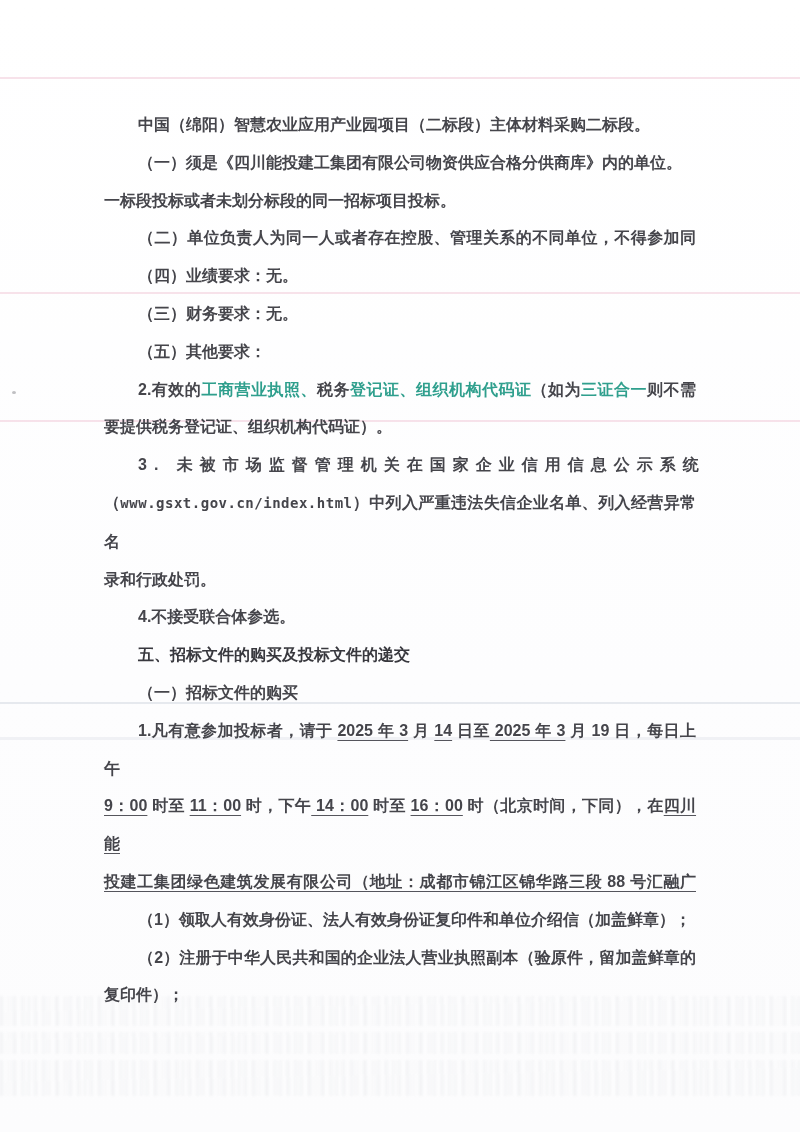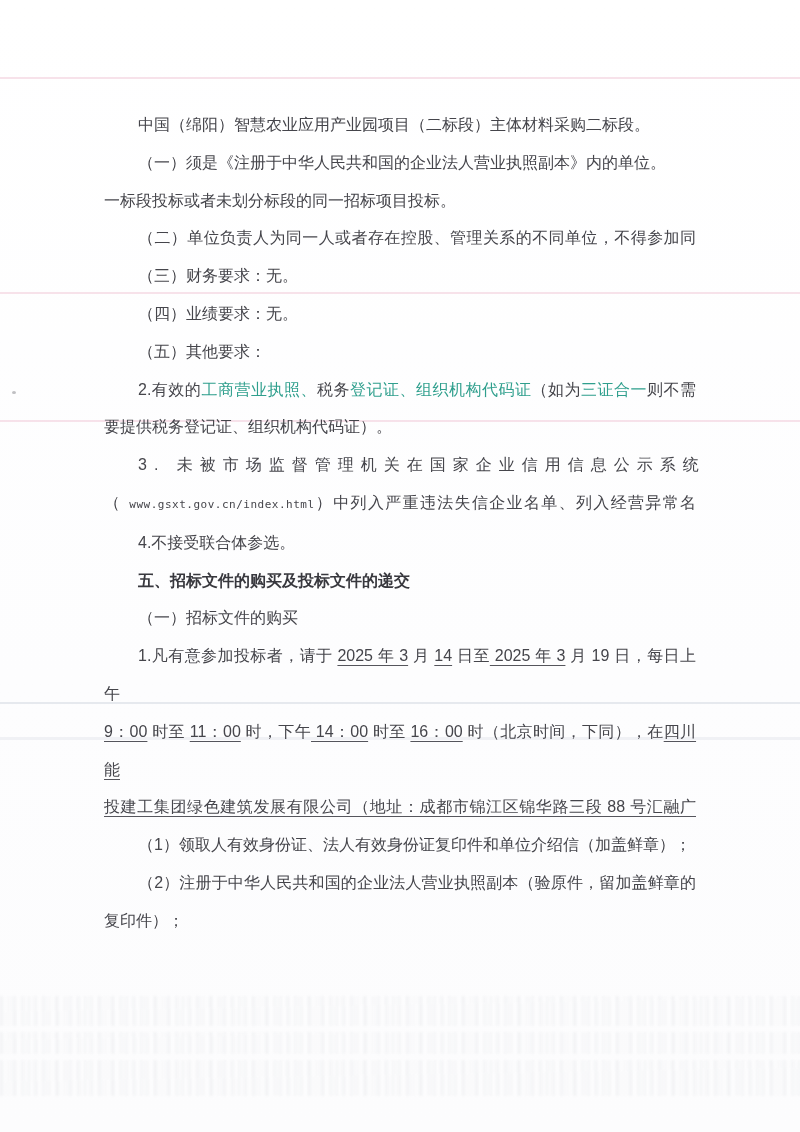--- a/index.html
+++ b/index.html
@@ -17,37 +17,37 @@
   .doc-body {
     position:absolute;
     left:104px; top:106px; width:592px;
     color:#45454b;
     font-size:16px;
   }
   .line {
     line-height:37.8px;
     min-height:37.8px;
     text-align:left;
+    font-weight:bold;
   }
   .line.indent { text-indent:34px; }
   .line.bold   { font-weight:bold; color:#38383e; }
   .line.fill   { text-align:justify; text-align-last:justify; text-justify:inter-character; }
   .line.spread { letter-spacing:7px; white-space:nowrap; }
   .seg.u {
     text-decoration:underline;
     text-underline-offset:4px;
     text-decoration-thickness:1px;
     text-decoration-color:#55555c;
   }
   .seg.teal { color:#2f9f8d; }
   .seg.mono {
     font-family:"DejaVu Sans Mono","Liberation Mono",monospace;
-    font-size:11px;
+    font-size:14px;
     letter-spacing:0.5px;
-    margin-left:8px;
   }
   .artifact { position:absolute; left:0; width:800px; pointer-events:none; }
   .pink-line { height:2px; background:rgba(243,211,223,0.65); }
   .gray-line { height:2px; background:rgba(219,224,231,0.7); }
   .gray-band { height:3px; background:rgba(228,230,235,0.5); }
   .noise-band {
     background:
       repeating-linear-gradient(90deg,
         rgba(120,130,142,0.10) 0 2px, rgba(120,130,142,0) 2px 7px,
         rgba(120,130,142,0.06) 7px 9px, rgba(120,130,142,0) 9px 14px),
@@ -72,30 +72,31 @@
       <div class="artifact pink-line" style="top: 420px;"></div>
       <div class="artifact gray-line" style="top: 702px;"></div>
       <div class="artifact gray-band" style="top: 737px;"></div>
       <div class="artifact noise-band" style="top: 996px; height: 30px;"></div>
       <div class="artifact noise-band" style="top: 1032px; height: 22px;"></div>
       <div class="artifact noise-band" style="top: 1060px; height: 36px;"></div>
       <div class="speck" style="left: 12px; top: 391px;"></div>
     </div>
   <div class="doc-body" id="doc-body">
       <div class="line indent"><span class="seg">中国（绵阳）智慧农业应用产业园项目（二标段）主体材料采购二标段。</span></div>
-      <div class="line indent"><span class="seg">（一）须是《注册于中华人民共和国的企业法人营业执照副本》内的单位。</span></div>
+      <div class="line indent"><span class="seg">（一）须是《四川能投建工集团有限公司物资供应合格分供商库》内的单位。</span></div>
       <div class="line"><span class="seg">一标段投标或者未划分标段的同一招标项目投标。</span></div>
       <div class="line indent fill"><span class="seg">（二）单位负责人为同一人或者存在控股、管理关系的不同单位，不得参加同</span></div>
+      <div class="line indent"><span class="seg">（四）业绩要求：无。</span></div>
       <div class="line indent"><span class="seg">（三）财务要求：无。</span></div>
-      <div class="line indent"><span class="seg">（四）业绩要求：无。</span></div>
       <div class="line indent"><span class="seg">（五）其他要求：</span></div>
       <div class="line indent fill"><span class="seg">2.有效的</span><span class="seg teal">工商营业执照、</span><span class="seg">税务</span><span class="seg teal">登记证、组织机构代码证</span><span class="seg">（如为</span><span class="seg teal">三证合一</span><span class="seg">则不需</span></div>
       <div class="line"><span class="seg">要提供税务登记证、组织机构代码证）。</span></div>
       <div class="line indent spread"><span class="seg">3. 未被市场监督管理机关在国家企业信用信息公示系统</span></div>
       <div class="line fill"><span class="seg">（</span><span class="seg mono">www.gsxt.gov.cn/index.html</span><span class="seg">）中列入严重违法失信企业名单、列入经营异常名</span></div>
+      <div class="line"><span class="seg">录和行政处罚。</span></div>
       <div class="line indent"><span class="seg">4.不接受联合体参选。</span></div>
       <div class="line indent bold"><span class="seg">五、招标文件的购买及投标文件的递交</span></div>
       <div class="line indent"><span class="seg">（一）招标文件的购买</span></div>
       <div class="line indent fill"><span class="seg">1.凡有意参加投标者，请于 </span><span class="seg u">2025 年 3</span><span class="seg"> 月 </span><span class="seg u">14</span><span class="seg"> 日至</span><span class="seg u"> 2025 年 3</span><span class="seg"> 月 19 日，每日上午</span></div>
       <div class="line fill"><span class="seg u">9：00</span><span class="seg"> 时至 </span><span class="seg u">11：00</span><span class="seg"> 时，下午</span><span class="seg u"> 14：00</span><span class="seg"> 时至 </span><span class="seg u">16：00</span><span class="seg"> 时（北京时间，下同），在</span><span class="seg u">四川能</span></div>
       <div class="line fill"><span class="seg u">投建工集团绿色建筑发展有限公司（地址：成都市锦江区锦华路三段 88 号汇融广</span></div>
       <div class="line indent"><span class="seg">（1）领取人有效身份证、法人有效身份证复印件和单位介绍信（加盖鲜章）；</span></div>
       <div class="line indent fill"><span class="seg">（2）注册于中华人民共和国的企业法人营业执照副本（验原件，留加盖鲜章的</span></div>
       <div class="line"><span class="seg">复印件）；</span></div>
     </div>

